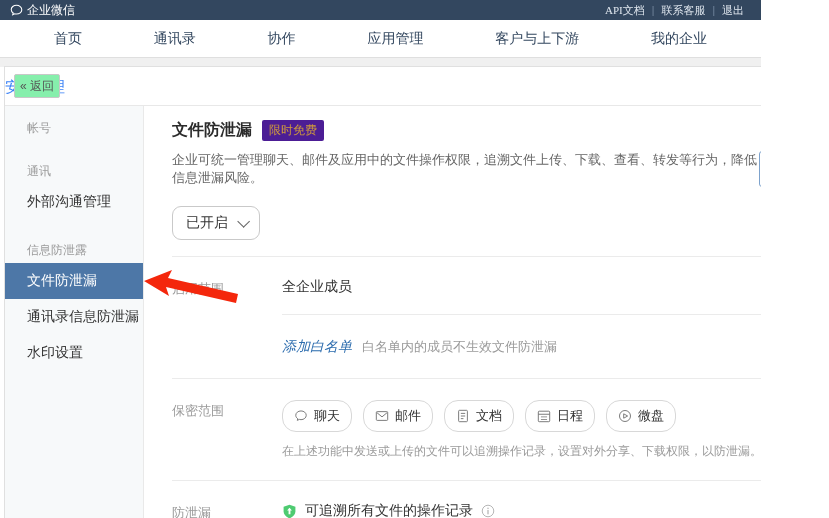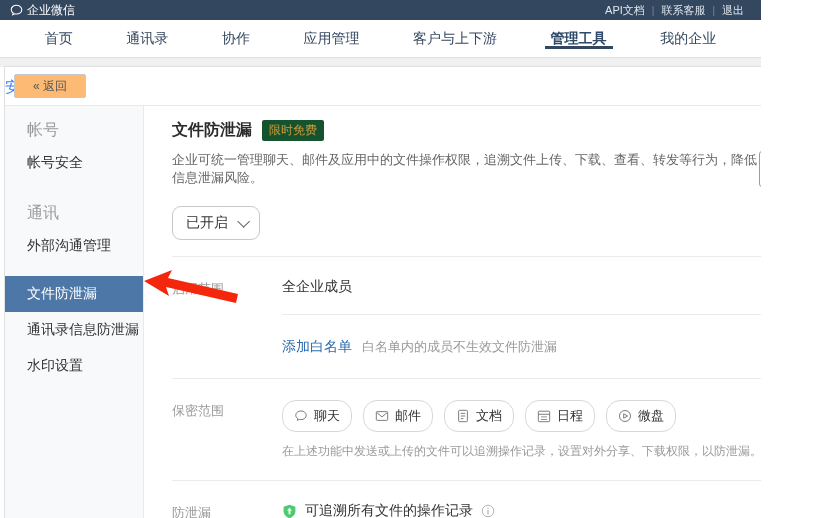--- a/index.html
+++ b/index.html
@@ -3,64 +3,64 @@
 <meta charset="utf-8">
 <style>
   * { margin:0; padding:0; box-sizing:border-box; }
   html,body { width:829px; height:518px; background:#fff; font-family:"Liberation Sans","DejaVu Sans",sans-serif; }
   .stage { position:relative; width:761px; height:518px; overflow:hidden; background:#fff; }
 
   
   .topbar { position:absolute; left:0; top:0; right:0; height:20px; background:#33475f; display:flex; align-items:center; padding:0 10px; color:#f0f3f7; font-size:11px; }
   .topbar .logo { display:flex; align-items:center; gap:4px; font-size:12px; color:#fff; }
   .topbar .spacer { flex:1; }
-  .topbar .tlink { color:#dfe6ee; text-decoration:none; font-size:11px; padding:0 7px; cursor:pointer; }
+  .topbar .tlink { color:#dfe6ee; text-decoration:none; font-size:11px; padding:0 7px; cursor:pointer;font-family:Liberation Serif, serif; }
   .topbar .sep { color:#7589a0; font-size:10px; }
 
   
   .navbar { position:absolute; left:0; top:20px; right:0; height:38px; background:#fff; border-bottom:1px solid #dfdfdf; display:flex; align-items:stretch; justify-content:space-around; padding:8px 18px; }
   .nav-item { display:flex; align-items:center; font-size:14px; color:#33475f; cursor:pointer; position:relative; padding:0 6px; }
   .nav-item.active { color:#2e4a68; font-weight:bold; }
   .nav-item.active::after { content:""; position:absolute; left:0; right:0; bottom:0; height:3px; background:#33475f; }
 
   .band { position:absolute; left:0; top:58px; right:0; height:9px; background:#f0f0f0; }
 
   
   .panel { position:absolute; left:4px; top:66px; width:818px; bottom:-2px; background:#fff; border:1px solid #e0e0e0; }
   .panel-header { position:relative; height:39px; border-bottom:1px solid #e8e8e8; }
-  .back-btn { position:absolute; left:9px; top:7px; height:24px; padding:0 18px; background:#fdba74; border:1px solid #c8c8c8; border-radius:2px; font-size:12px; color:#555; line-height:22px; cursor:pointer; }
+  .back-btn { position:absolute; left:9px; top:7px; height:24px; padding:0 5px; background:#86efac; border:1px solid #c8c8c8; border-radius:2px; font-size:12px; color:#555; line-height:22px; cursor:pointer; }
   .panel-title { text-align:left; line-height:39px; font-size:15px; color:#3b82f6; }
 
   
   .sidebar { position:absolute; left:0; top:39px; width:139px; bottom:0; background:#f7f9fa; border-right:1px solid #e9e9e9; padding-top:4px; }
-  .side-group-label { font-size:16px; color:#9b9b9b; padding:10px 0 4px 22px; }
+  .side-group-label { font-size:12px; color:#9b9b9b; padding:10px 0 4px 22px; }
   .side-item { font-size:14px; color:#333; padding:9px 0 9px 22px; cursor:pointer; }
   .side-item.selected { background:#4d77a7; color:#fff; }
   .side-gap { height:12px; }
 
   
   .main { position:absolute; left:140px; top:39px; right:0; bottom:0; background:#fff; padding:14px 26px 0 27px; }
   .title-row { display:flex; align-items:center; gap:10px; }
   .main-title { font-size:16px; color:#2b2b2b; font-weight:bold; }
-  .badge { background:#14532d; color:#cf9a3d; font-size:12px; padding:2px 7px; border-radius:2px;font-family:Liberation Mono, monospace; }
+  .badge { background:#4c1d95; color:#cf9a3d; font-size:12px; padding:2px 7px; border-radius:2px;font-family:Liberation Mono, monospace; }
   .desc-row { margin-top:10px; font-size:13px; color:#666; display:flex; flex-wrap:nowrap; }
   .api-btn { display:inline-flex; align-items:center; gap:2px; border:1px solid #7da2cc; color:#4e79a8; font-size:11px; padding:0px 4px; border-radius:3px; line-height:15px; cursor:pointer; background:#fff; white-space:nowrap; }
   .status-btn { margin-top:19px; display:inline-flex; align-items:center; gap:9px; border:1px solid #c9c9c9; border-radius:9px; background:#fff; padding:7px 13px; font-size:14px; color:#333; cursor:pointer; }
   .chev { display:inline-block; width:9px; height:9px; border-right:1.5px solid #666; border-bottom:1.5px solid #666; transform:rotate(45deg) translateY(-3px); }
   .chev.small { width:6px; height:6px; border-color:#4e79a8; transform:rotate(45deg) translateY(-2px); }
 
   .divider { border-top:1px solid #ebebeb; margin-top:16px; }
   .divider.indent { margin-left:110px; }
 
   .row { display:flex; padding-top:21px; }
   .row-label { width:110px; flex:0 0 110px; font-size:13px; color:#9a9a9a; padding-top:2px; }
   .row-value { font-size:14px; color:#333; }
 
   .wl-row { padding:23px 0 22px 110px; display:flex; align-items:center; gap:10px; }
-  .link { color:#2c6cae; font-size:14px; cursor:pointer; }
+  .link { color:#2c6cae; font-size:14px; cursor:pointer;font-style:italic; }
   .hint { font-size:13px; color:#9a9a9a; }
 
   .chips { display:flex; gap:11px; }
   .chip { display:inline-flex; align-items:center; gap:6px; border:1px solid #d8d8d8; border-radius:14px; padding:6px 11px; font-size:13px; color:#333; background:#fff; cursor:pointer; }
   .chip svg { display:block; }
   .chips-hint { margin:11px 0 0 110px; font-size:12px; color:#9a9a9a; padding-bottom:4px; }
 
   .prev-list { display:flex; flex-direction:column; gap:17px; }
   .prev-item { display:flex; align-items:center; gap:8px; font-size:14px; color:#333; }
   .info-icon { display:inline-flex; cursor:pointer; }
@@ -87,39 +87,38 @@
     <span class="sep">|</span>
     <a class="tlink">退出</a>
   </div>
 
   <div class="navbar">
     <div class="nav-item">首页</div>
     <div class="nav-item">通讯录</div>
     <div class="nav-item">协作</div>
     <div class="nav-item">应用管理</div>
     <div class="nav-item">客户与上下游</div>
-    <div class="nav-item active">管理工具</div>
     <div class="nav-item">我的企业</div>
   </div>
 
   <div class="band"></div>
 
   <div class="panel">
     <div class="panel-header">
       <button class="back-btn">« 返回</button>
       <div class="panel-title">安全管理</div>
     </div>
 
     <div class="sidebar">
       <div class="side-group-label">帐号</div>
-      <div class="side-item">帐号安全</div>
       <div class="side-gap"></div>
       <div class="side-group-label">通讯</div>
       <div class="side-item">外部沟通管理</div>
       <div class="side-gap"></div>
+      <div class="side-group-label">信息防泄露</div>
       <div class="side-item selected">文件防泄漏</div>
       <div class="side-item">通讯录信息防泄漏</div>
       <div class="side-item">水印设置</div>
     </div>
 
     <div class="main">
       <div class="title-row">
         <span class="main-title">文件防泄漏</span>
         <span class="badge">限时免费</span>
       </div>

